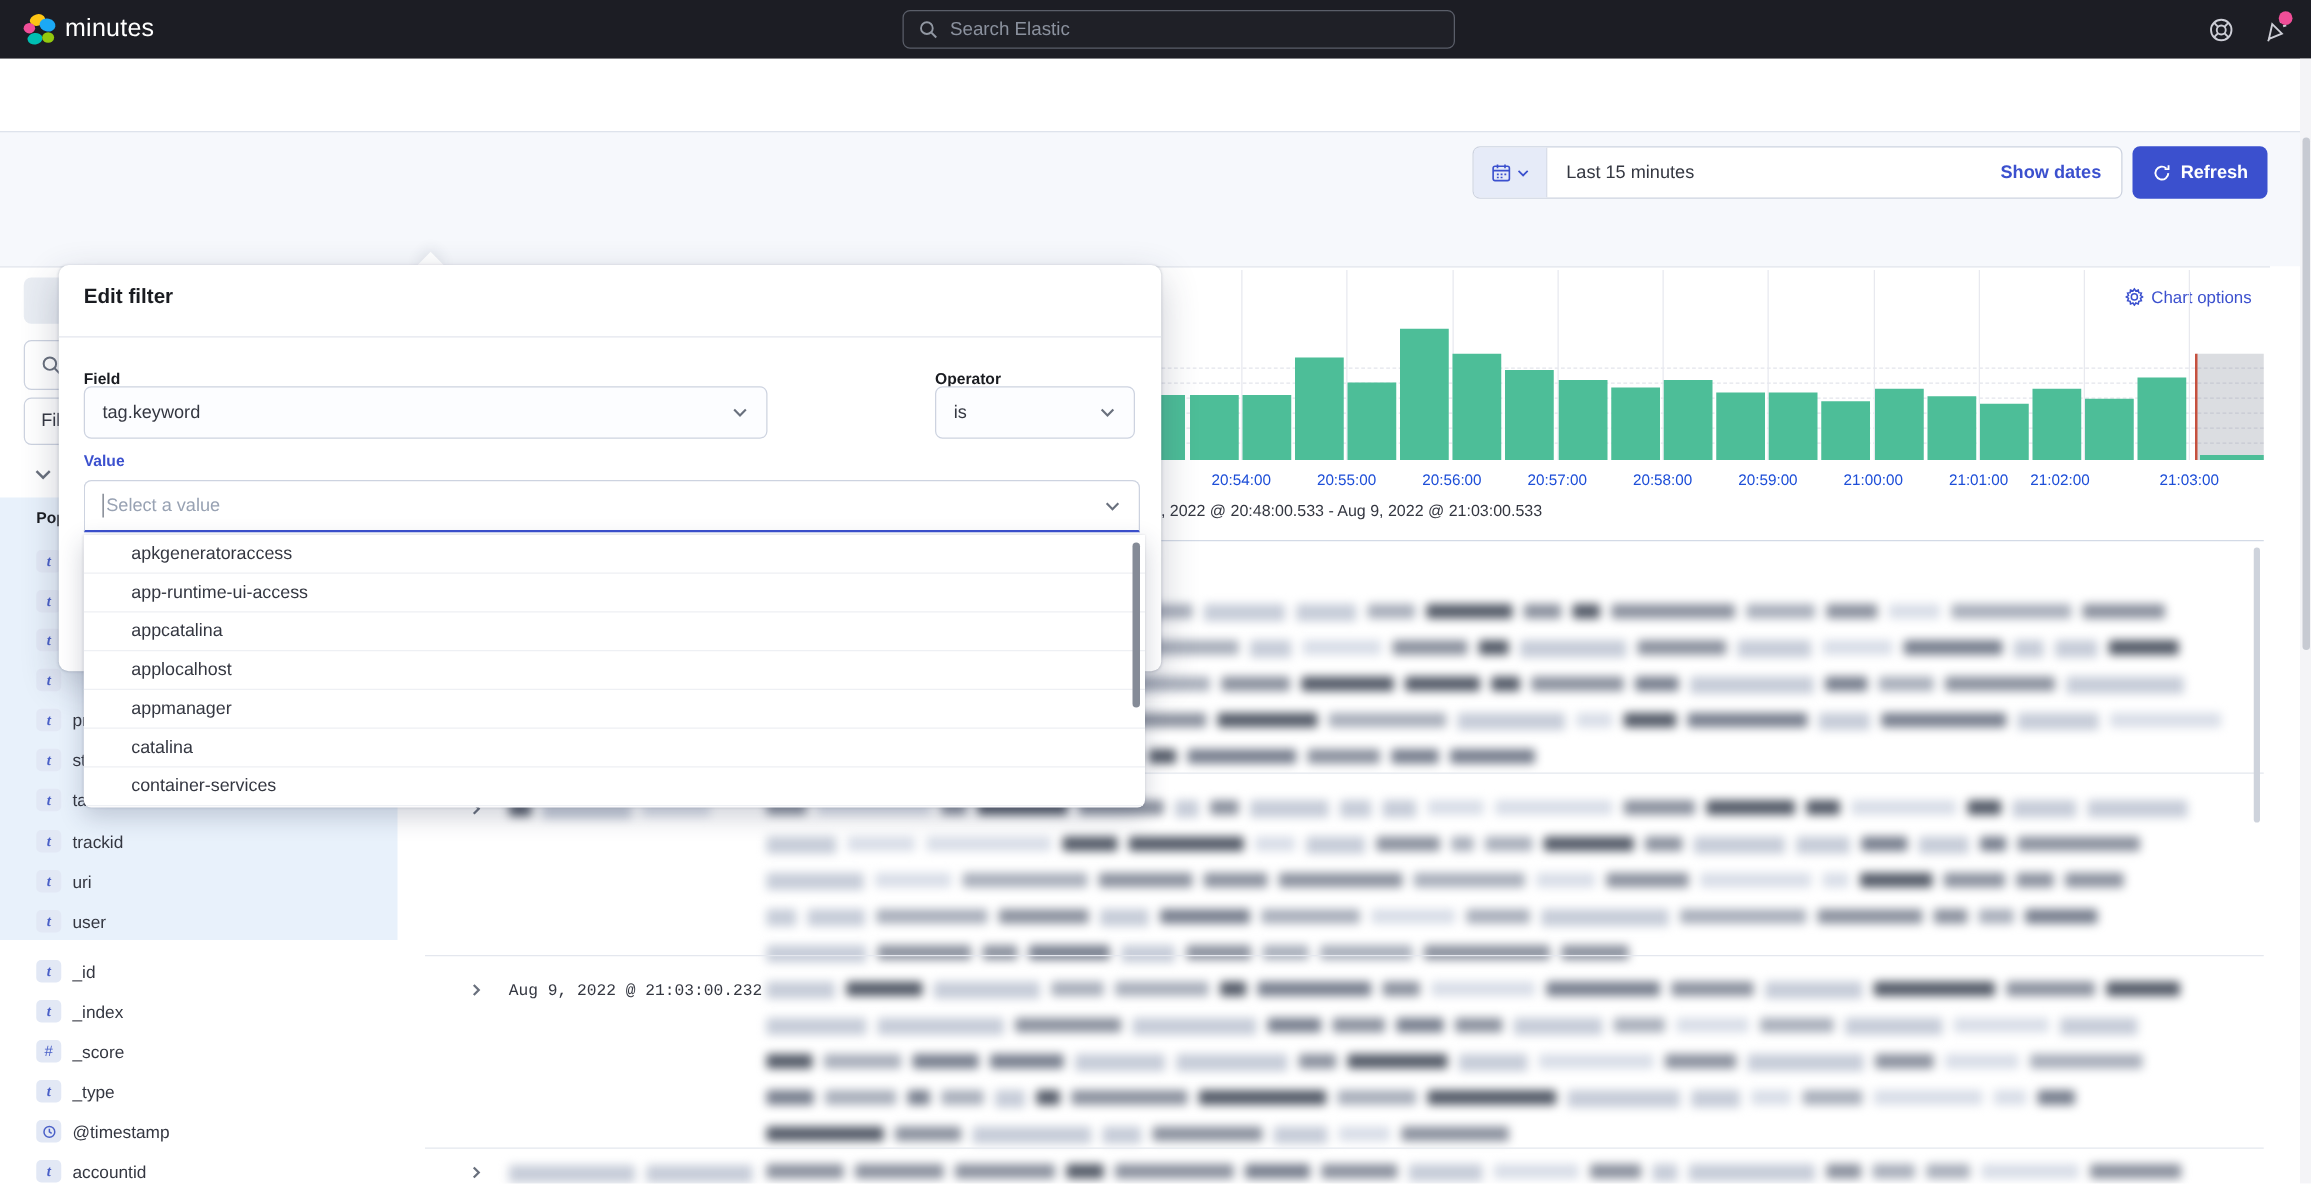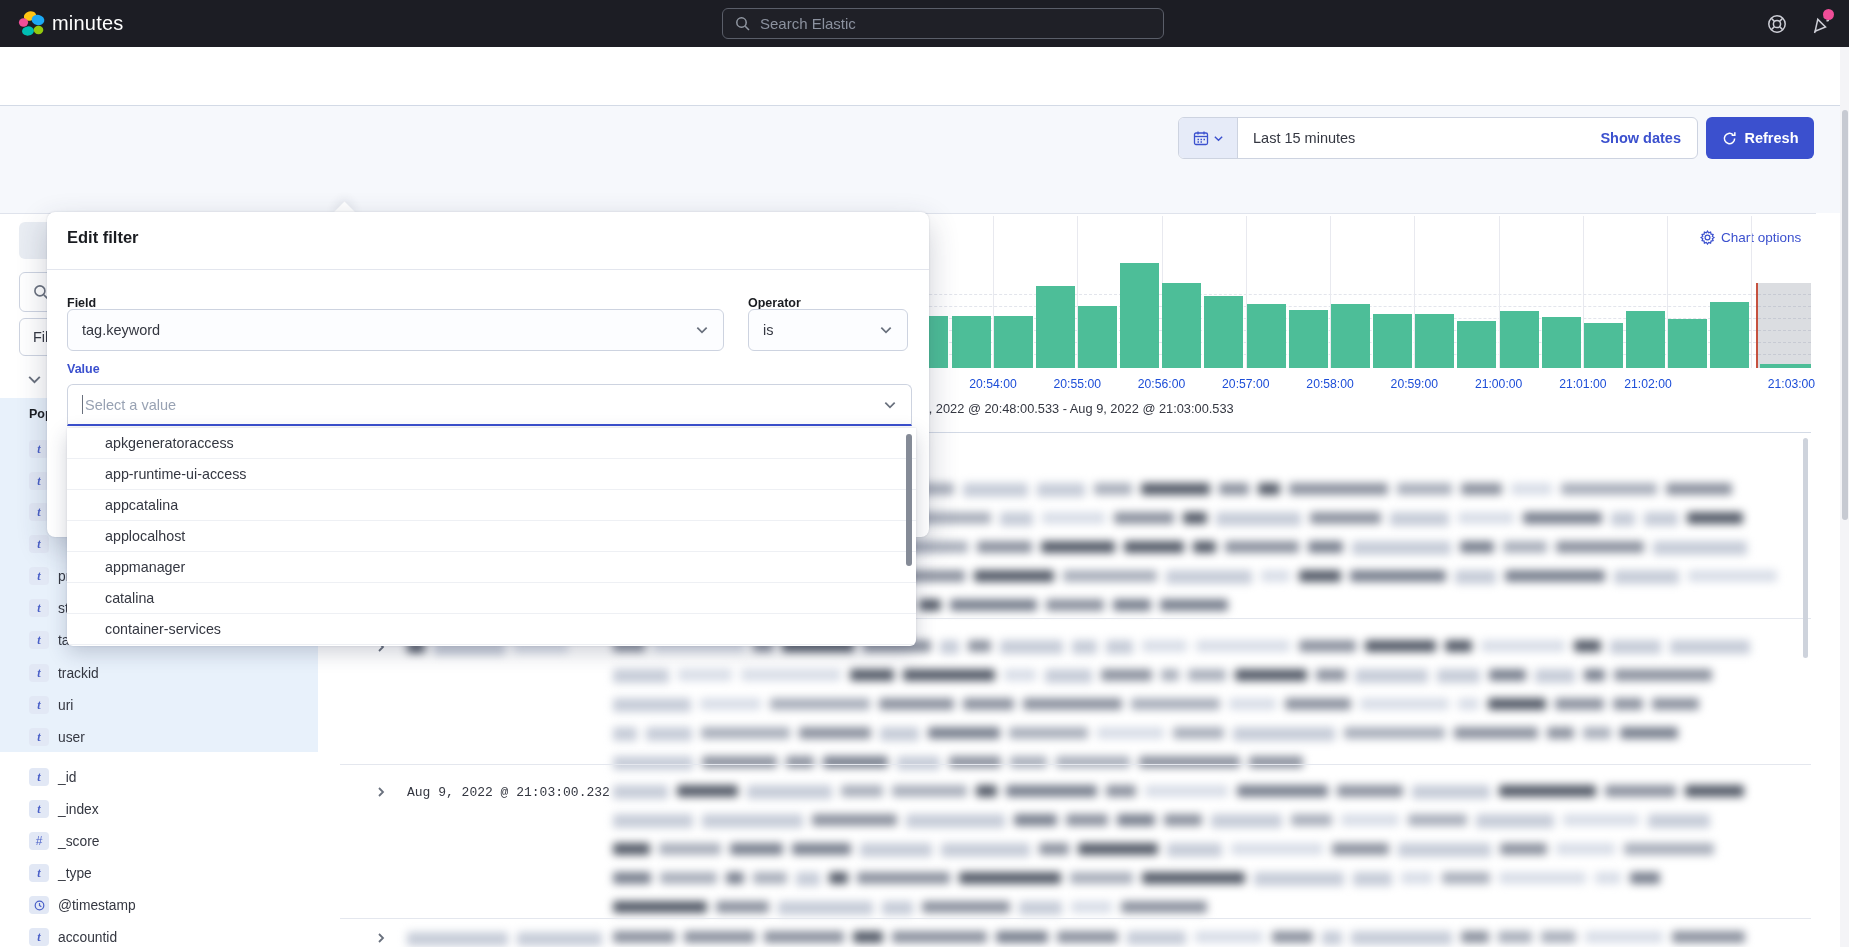--- a/index.html
+++ b/index.html
@@ -371,21 +371,21 @@
   <div id="chart-ticks">
       <div class="tick" style="left: 993px;">20:54:00</div>
       <div class="tick" style="left: 1077.27px;">20:55:00</div>
       <div class="tick" style="left: 1161.54px;">20:56:00</div>
       <div class="tick" style="left: 1245.81px;">20:57:00</div>
       <div class="tick" style="left: 1330.08px;">20:58:00</div>
       <div class="tick" style="left: 1414.35px;">20:59:00</div>
       <div class="tick" style="left: 1498.62px;">21:00:00</div>
       <div class="tick" style="left: 1582.89px;">21:01:00</div>
       <div class="tick" style="left: 1648px;">21:02:00</div>
-      <div class="tick" style="left: 1751.43px; margin-left: 40px;">21:03:00</div>
+      <div class="tick" style="left: 1751.43px;">21:03:00</div>
     </div>
   <div class="abs" style="left:318px; top:401px; width:1493px; text-align:center; font-size:12.8px; color:#343741;">Aug 9, 2022 @ 20:48:00.533 - Aug 9, 2022 @ 21:03:00.533</div>
 
   <div class="abs tabletop"></div>
   <div id="doc-rows">
       <div class="doc-chev" style="top: 484px;">
         <svg width="12" height="12" viewBox="0 0 12 12" fill="none" stroke="#69707d" stroke-width="1.8">
           <polyline points="4,2 8,6 4,10"></polyline>
         </svg>
       </div>
@@ -430,21 +430,21 @@
     </div>
   <div class="abs doc-scroll"></div>
 
   <div class="abs pop-arrow"></div>
   <div class="abs popover">
     <div class="abs pop-title" style="left:20px; top:16px;">Edit filter</div>
     <div class="pop-dsl">Edit as Query DSL</div>
     <div class="abs" style="left:0; top:57px; width:882px; height:1px; background:#e3e6ee;"></div>
     <div class="pop-label" style="left:20px; top:84px;">Field</div>
     <div class="pop-label" style="left:701px; top:84px;">Operator</div>
-    <div class="sel" style="left:20px; top:97px; width:657px;">
+    <div class="sel" style="left:20px; top:97px; width:547px;">
       <span class="grow">tag.keyword</span>
       <svg width="14" height="14" viewBox="0 0 12 12" fill="none" stroke="#69707d" stroke-width="1.5">
         <polyline points="2,4 6,8 10,4"></polyline>
       </svg>
     </div>
     <div class="sel" style="left:701px; top:97px; width:160px;">
       <span class="grow">is</span>
       <svg width="14" height="14" viewBox="0 0 12 12" fill="none" stroke="#69707d" stroke-width="1.5">
         <polyline points="2,4 6,8 10,4"></polyline>
       </svg>

